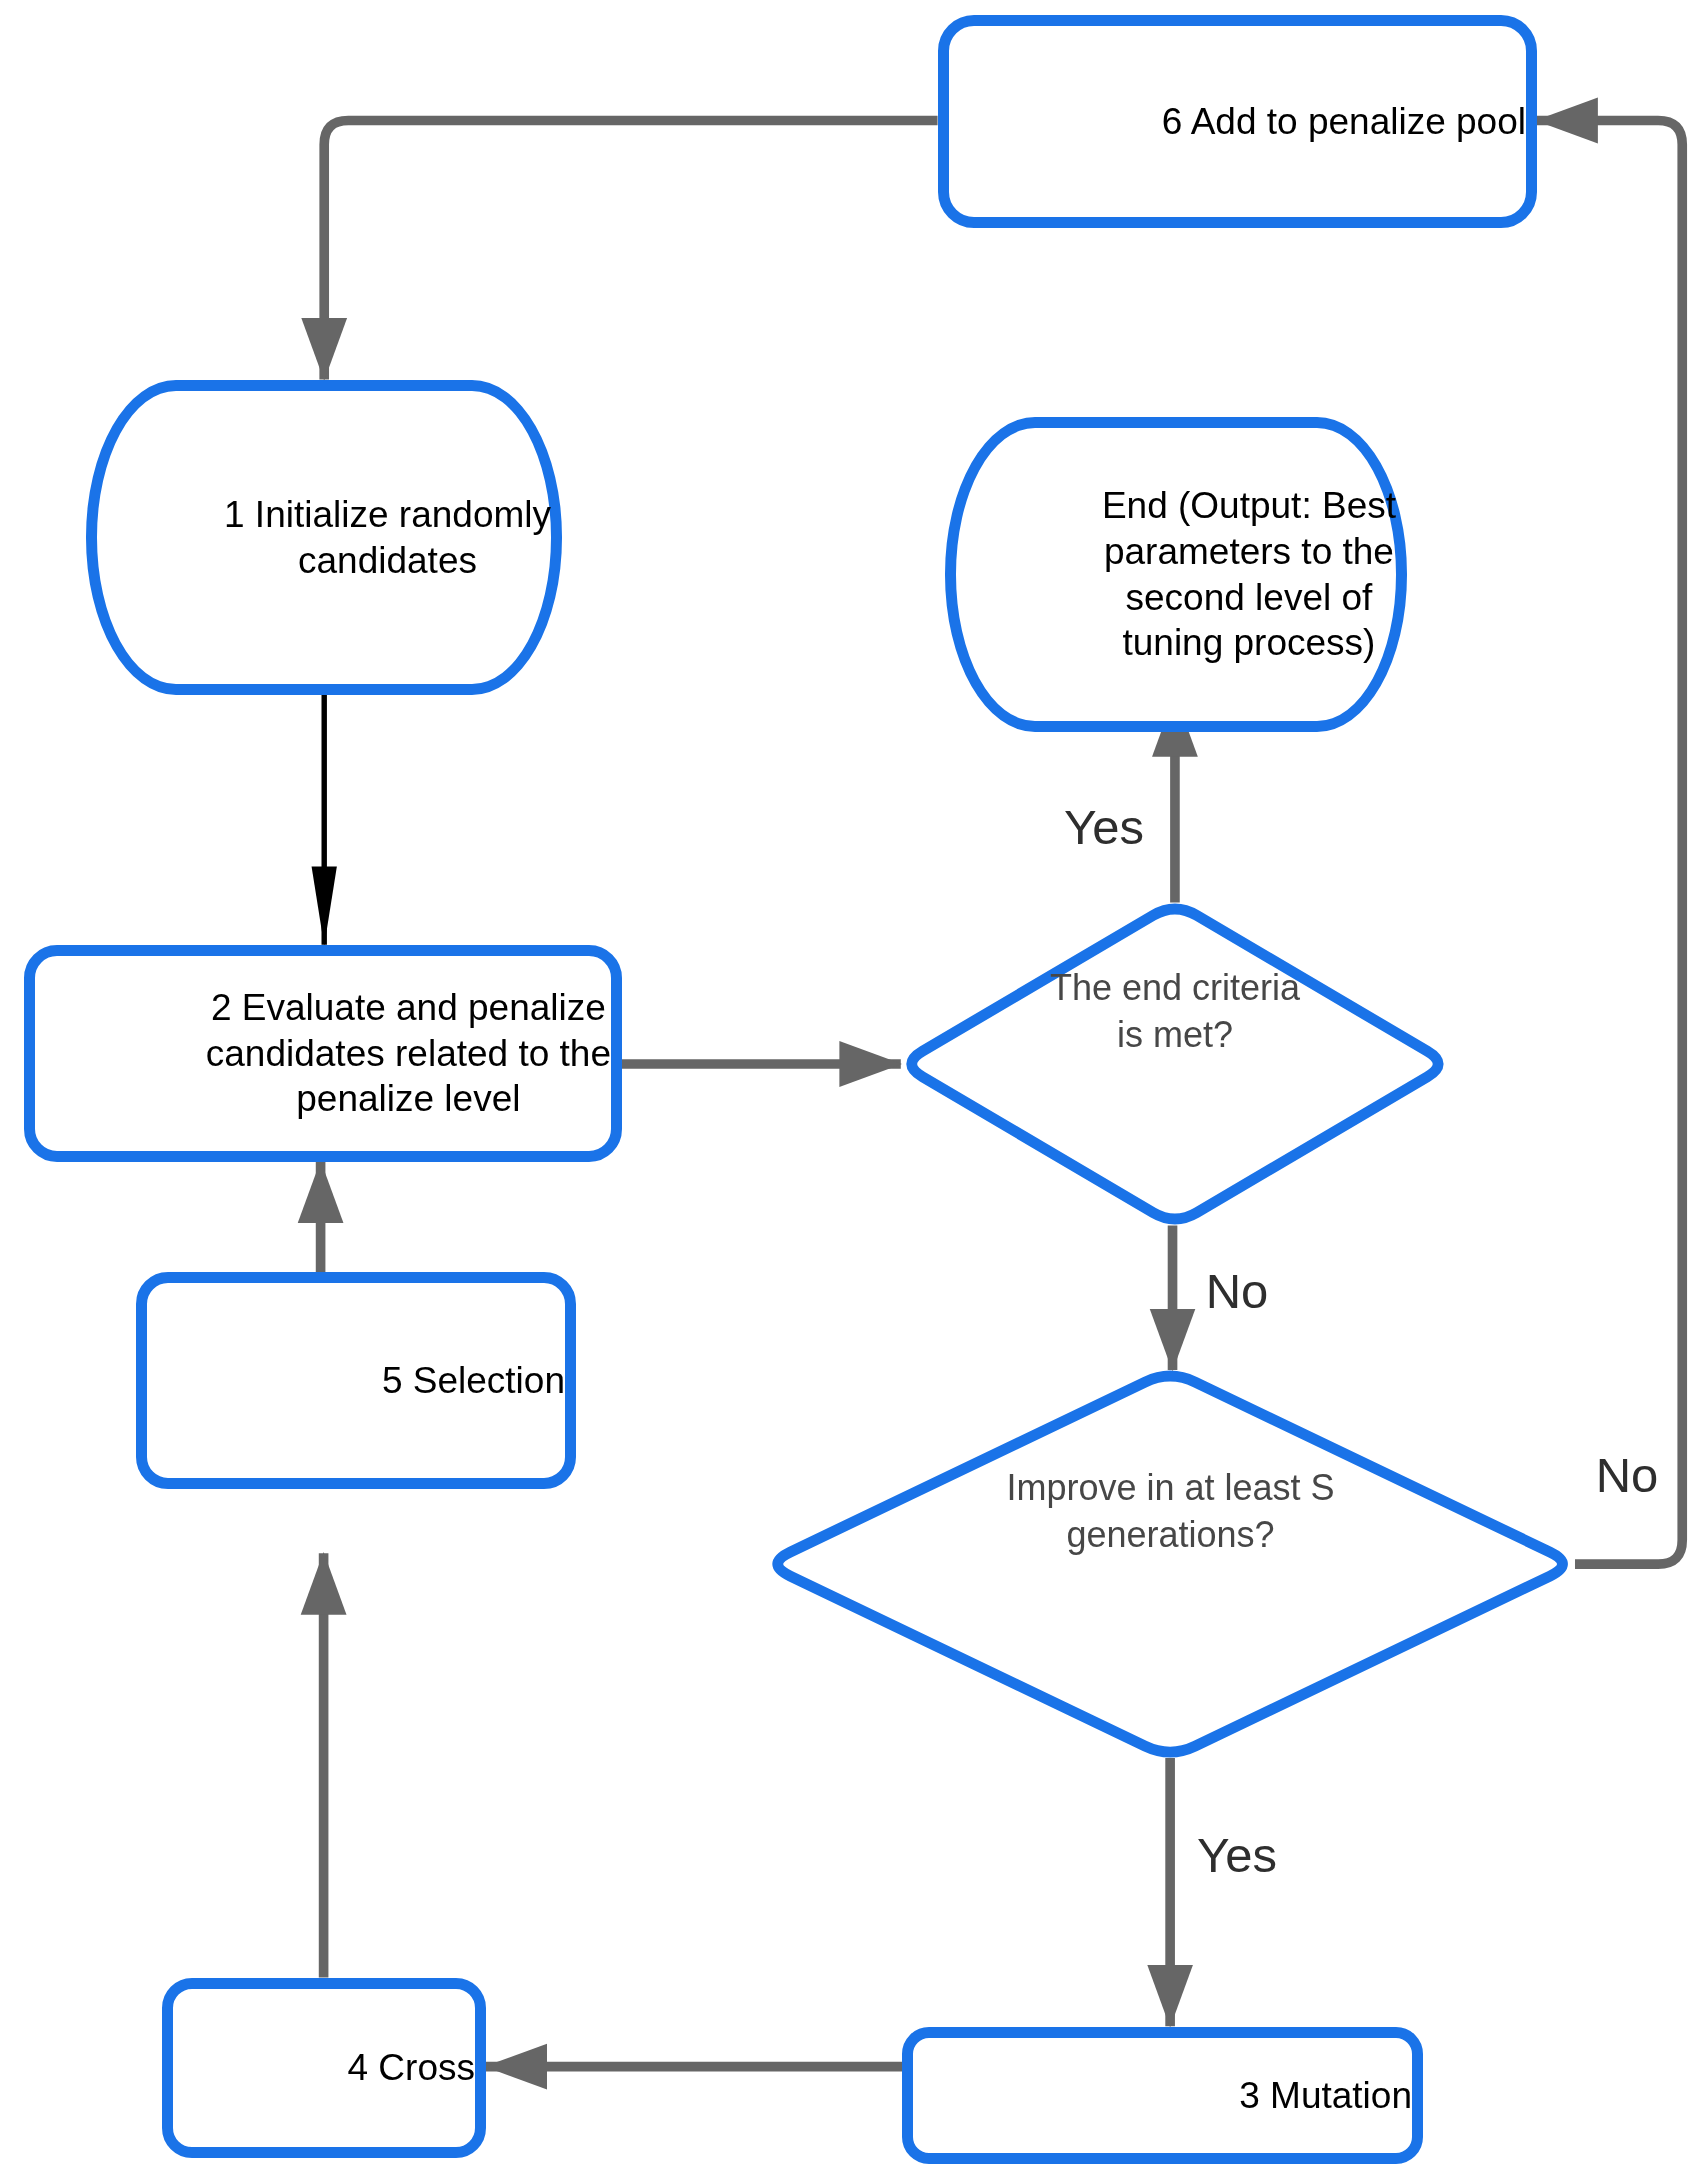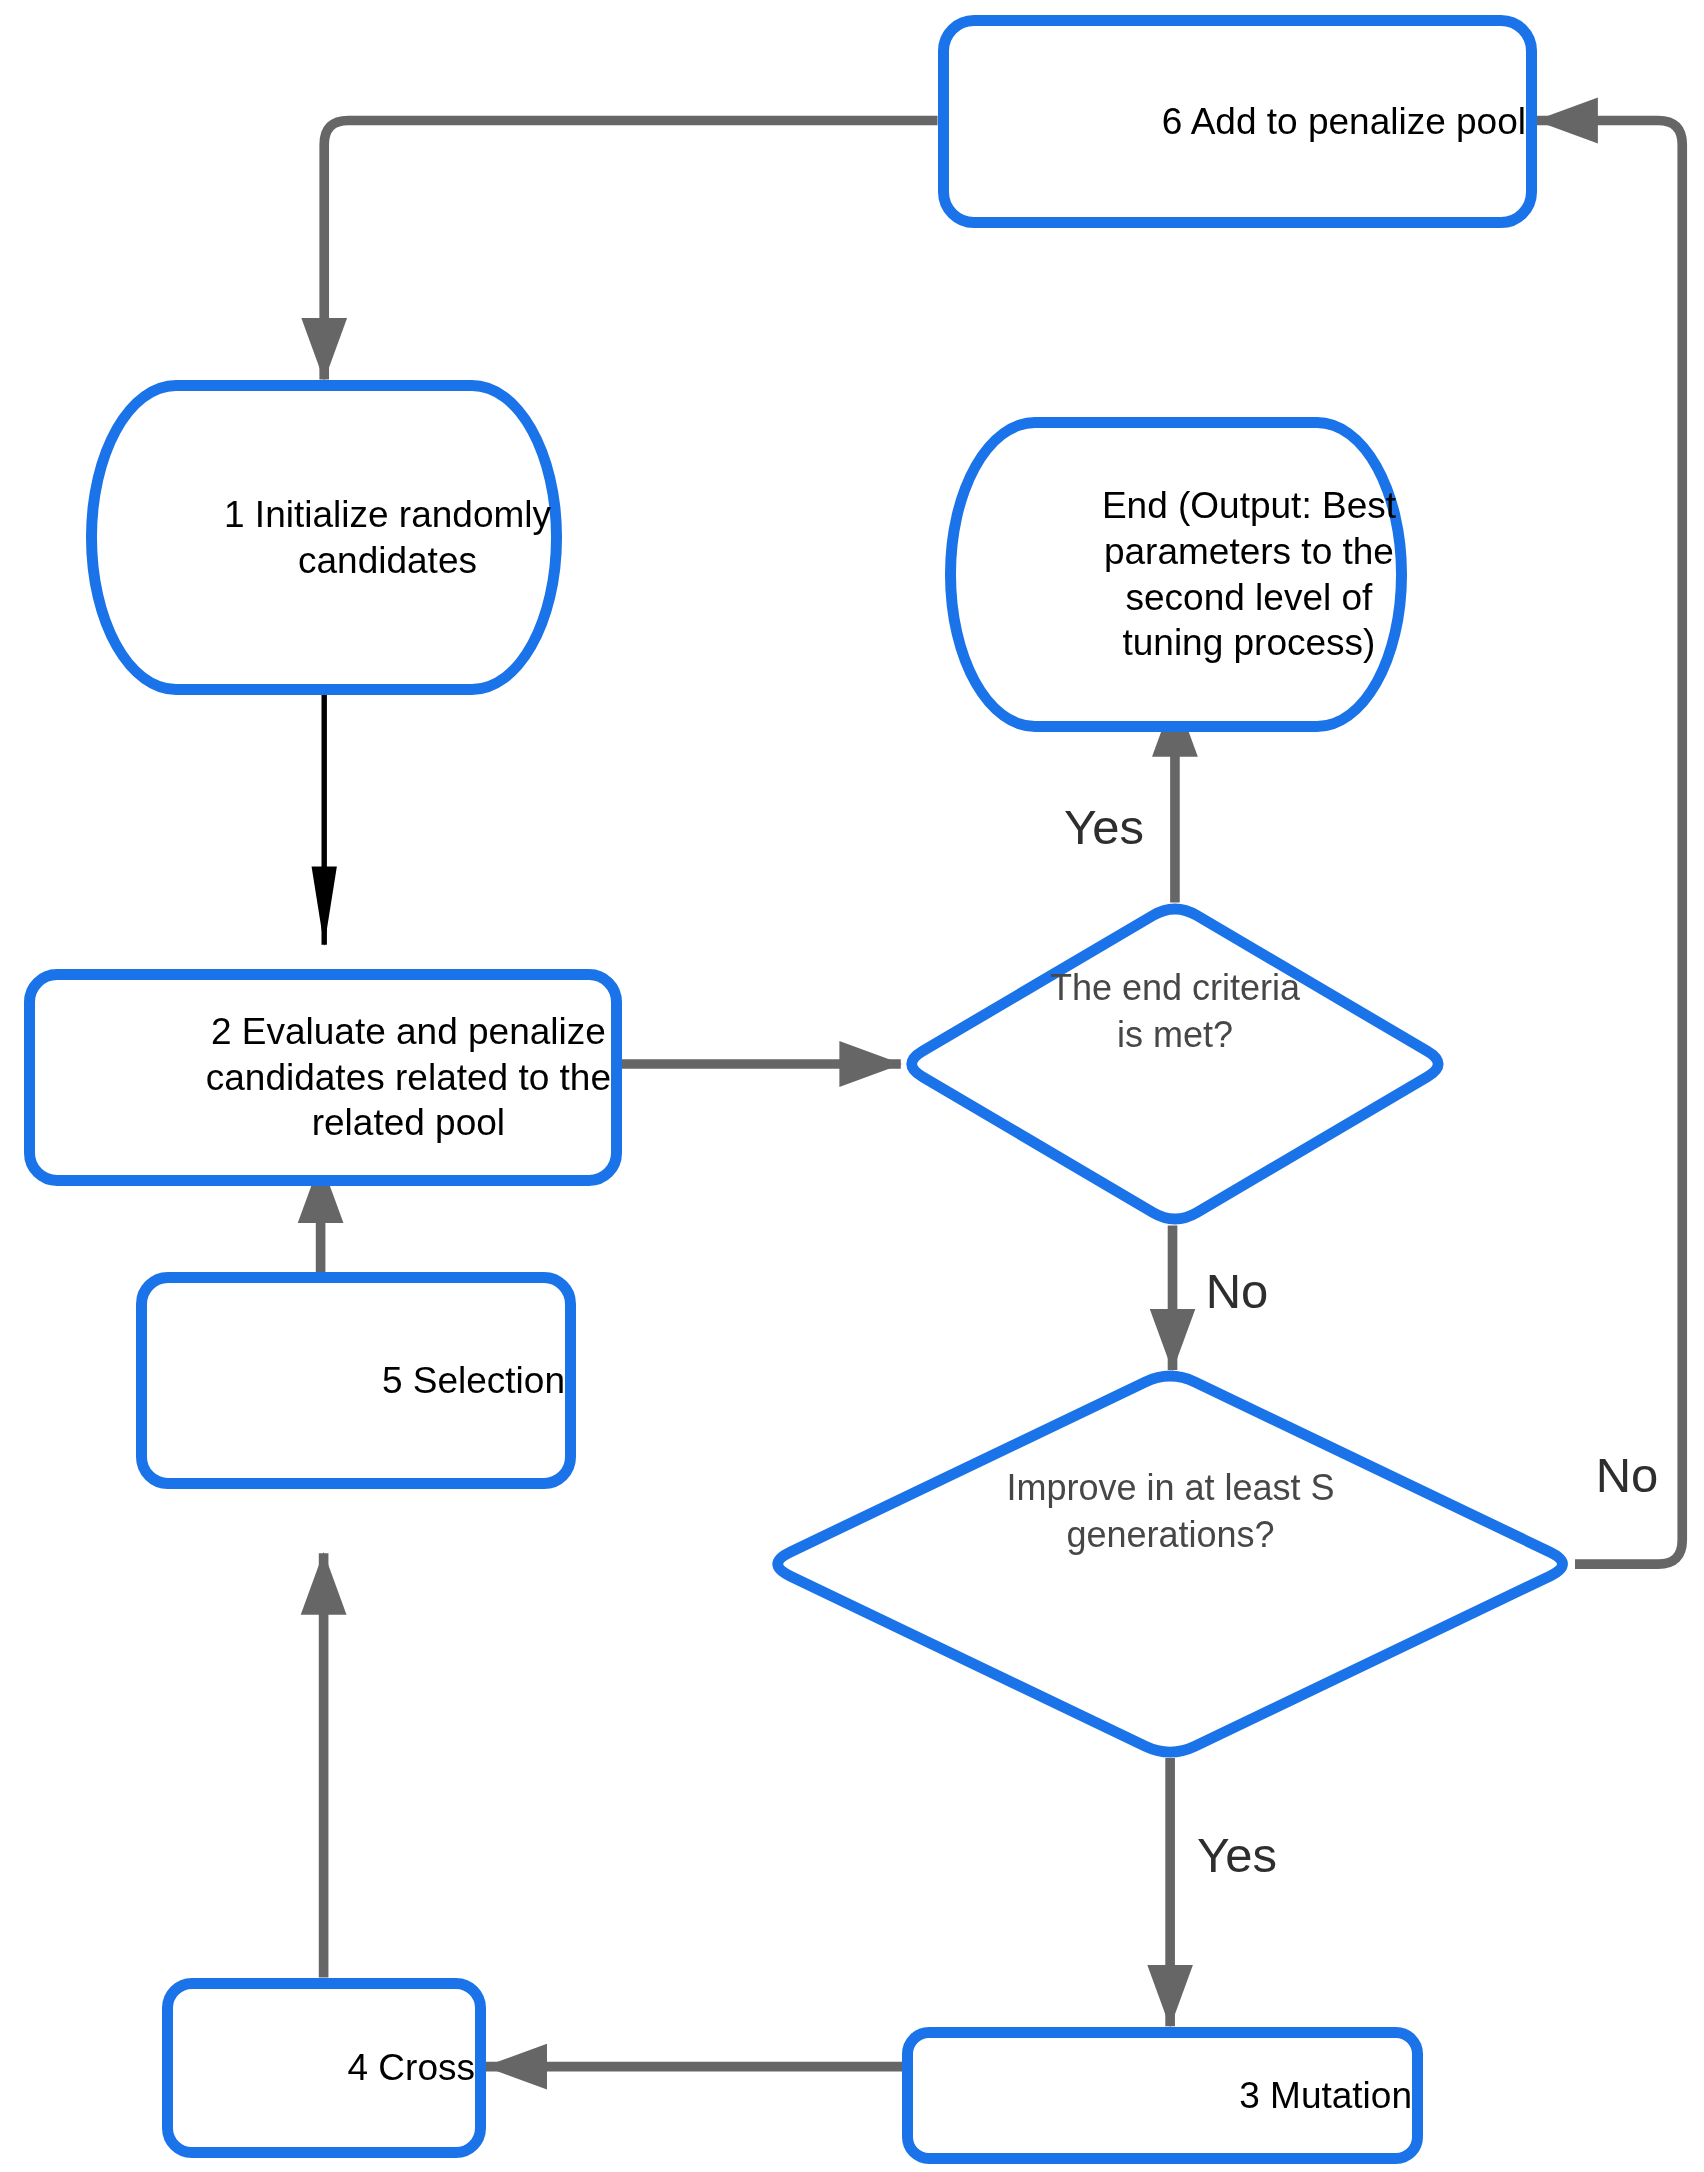--- a/index.html
+++ b/index.html
@@ -97,25 +97,25 @@
 
   <div class="node" style="left:945px;top:381px;width:462px;height:315px;border-radius:90px/157px;margin-top:36px;">
     <div class="label">
       <span>End (Output: Best</span>
       <span>parameters to the</span>
       <span>second level of</span>
       <span>tuning process)</span>
     </div>
   </div>
 
-  <div class="node" style="left:24px;top:945px;width:598px;height:217px;border-radius:33px;margin-top:24px;">
+  <div class="node" style="left:24px;top:945px;width:598px;height:217px;border-radius:33px;">
     <div class="label">
       <span>2 Evaluate and penalize</span>
       <span>candidates related to the</span>
-      <span>related pool</span>
+      <span>penalize level</span>
     </div>
   </div>
 
   <div class="node" style="left:136px;top:1272px;width:440px;height:217px;border-radius:32px;">
     <div class="label">
       <span>5 Selection</span>
     </div>
   </div>
 
   <div class="node" style="left:162px;top:1978px;width:324px;height:180px;border-radius:30px;">

